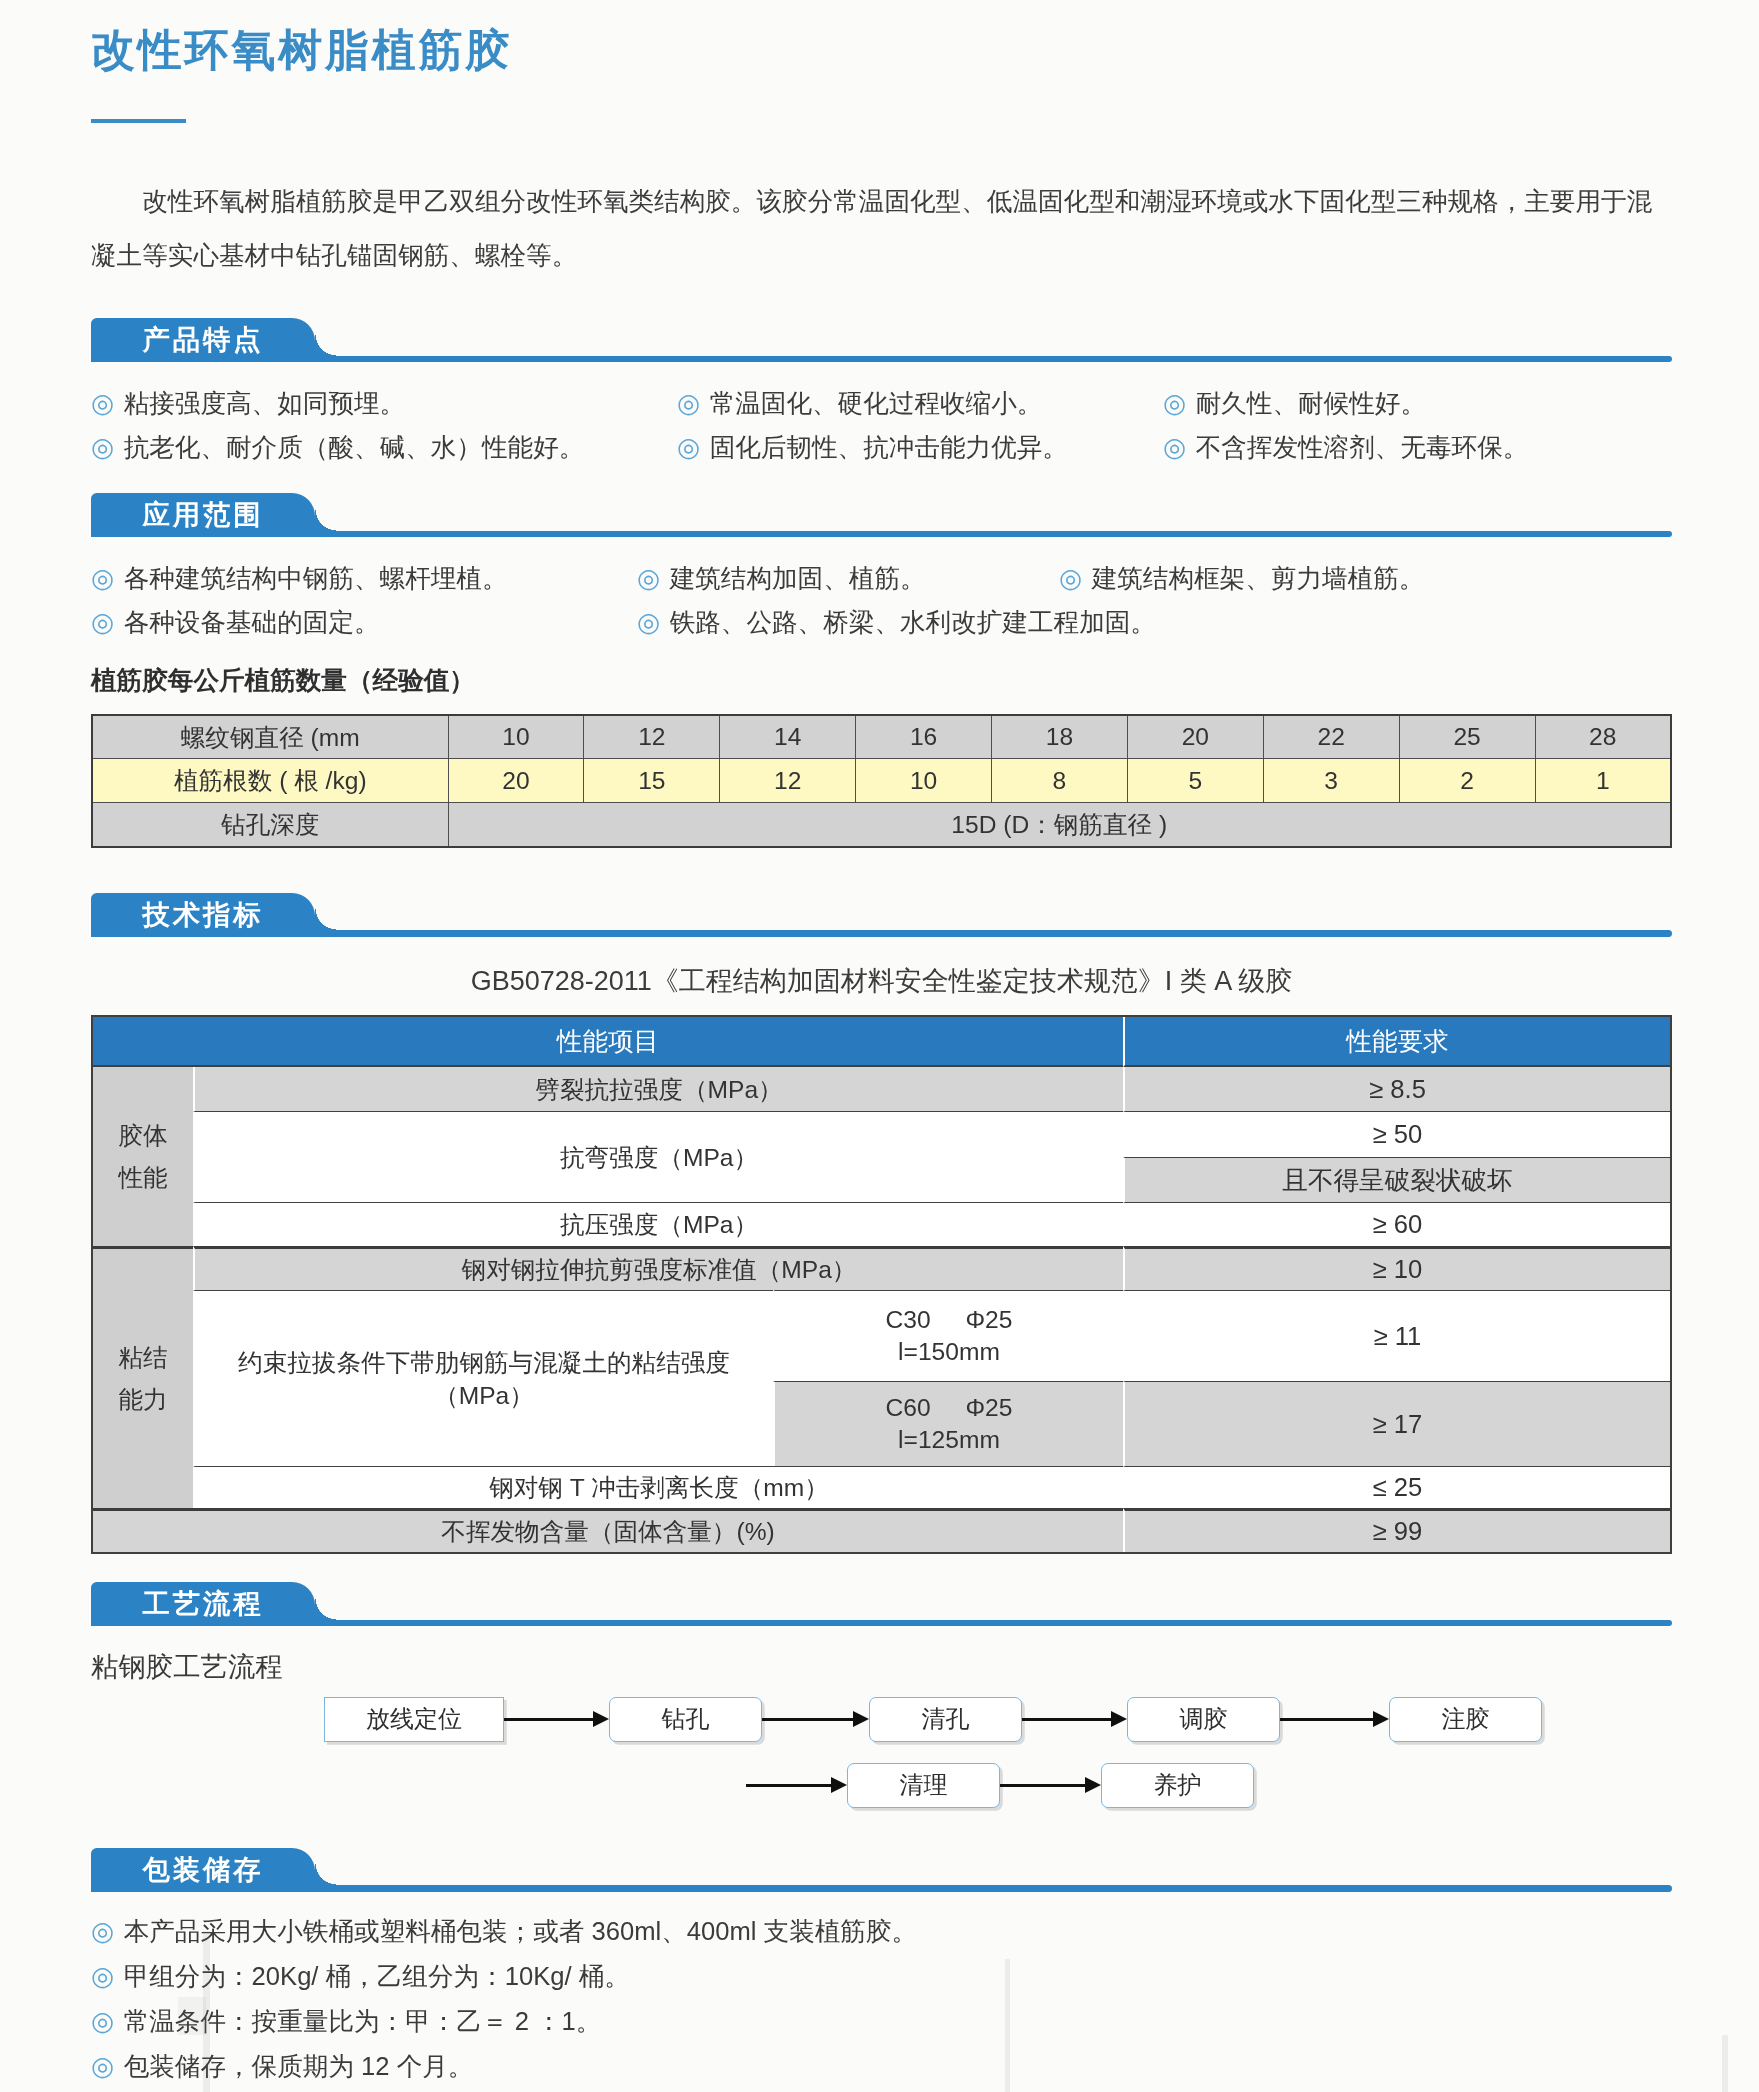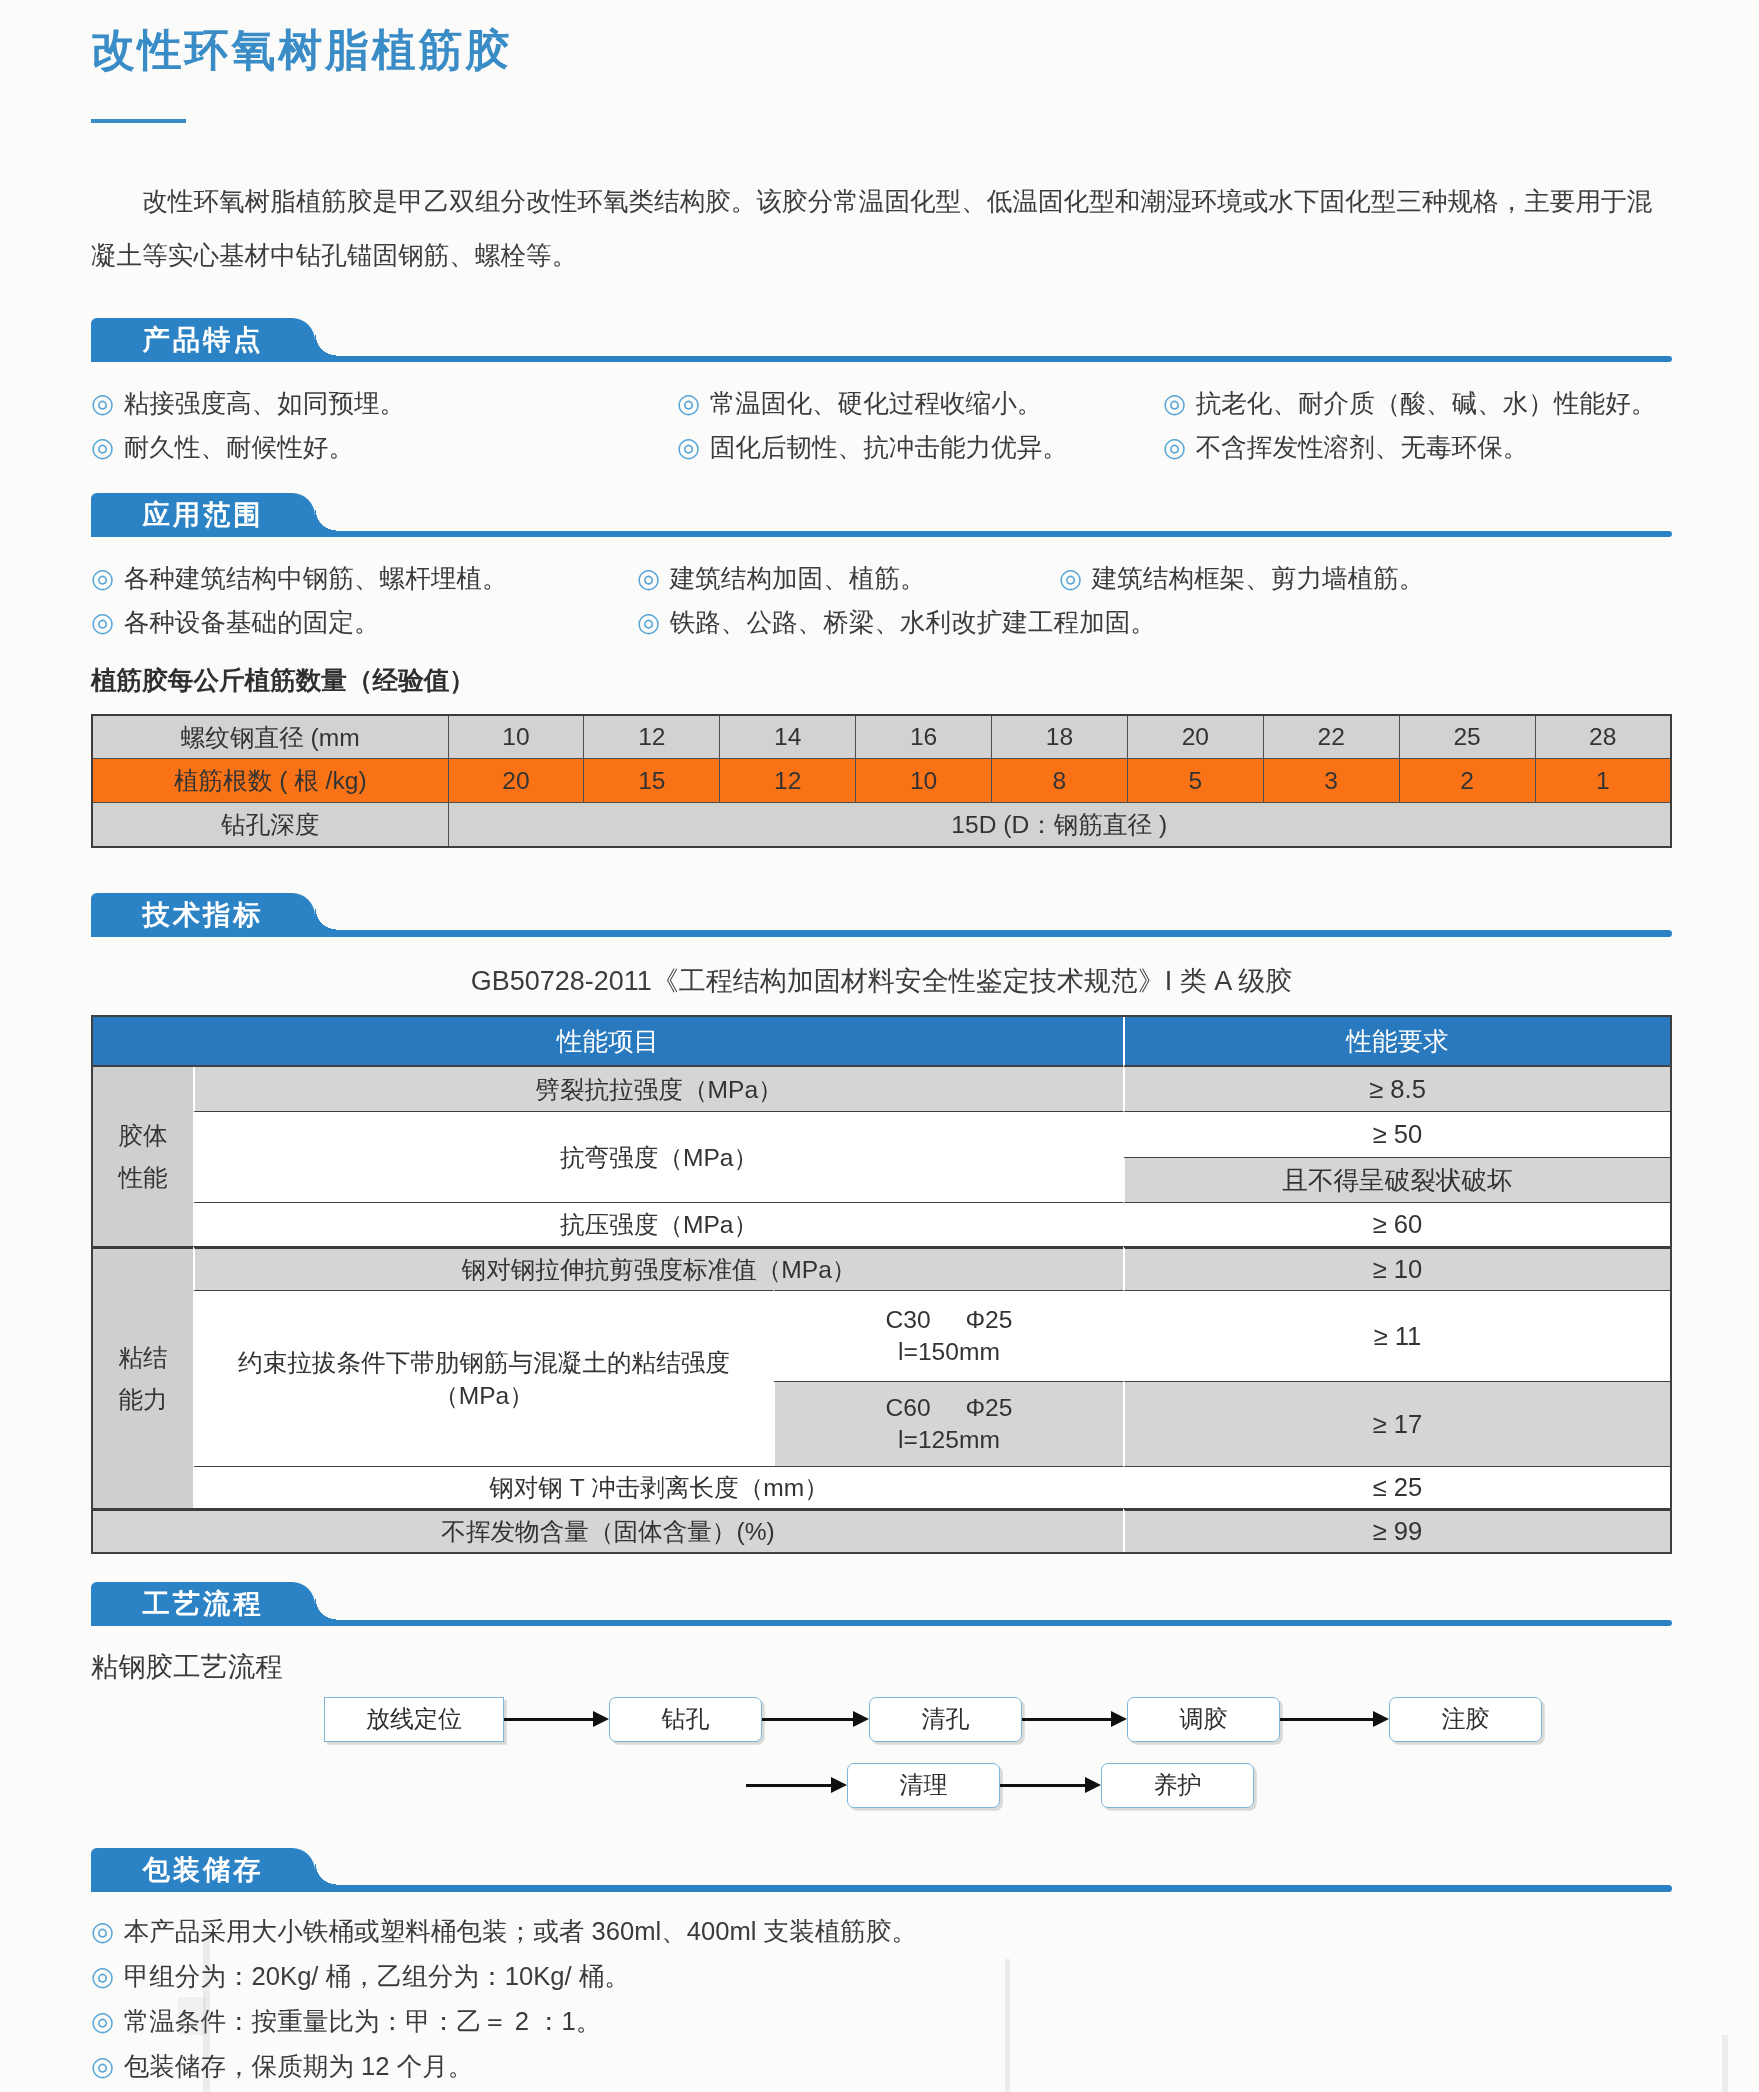--- a/index.html
+++ b/index.html
@@ -38,21 +38,21 @@
   .bullet .ring { color:#5aa7d8; font-size:26.5px; margin-right:9.5px; }
   .bullets1 { margin-top:23px; }
   .bullets1 .bullet { margin-bottom:13.2px; }
 
   
   .tbl-title { margin-top:24.6px; font-size:25.6px; font-weight:bold; color:#2f2f2f; }
   table.dosage { margin-top:16px; width:1581px; border-collapse:collapse; table-layout:fixed;
     border:2.8px solid #3c3c3c; font-size:24.6px; }
   table.dosage td { border:1.4px solid #4e4e4e; text-align:center; height:44px; color:#333; }
   table.dosage tr.gray td { background:#d2d2d2; }
-  table.dosage tr.white td { background:#f97316; }
+  table.dosage tr.white td { background:#fef9c3; }
 
   
   .tech-caption { margin-top:26.5px; text-align:center; font-size:27px; color:#3c3c3c; }
   .tbl2-frame { margin-top:16px; width:1581px; border:2.8px solid #3f3f3f; }
   table.tech { width:100%; border-collapse:separate; border-spacing:0; table-layout:fixed; font-size:24.6px; }
   table.tech th {
     background:#2879bd; color:#fff; font-size:25.6px; font-weight:normal;
     height:50px; text-align:center; border-bottom:2.8px solid #414141;
   }
   table.tech td { text-align:center; vertical-align:middle; color:#333; padding:1.9px 7.6px; }
@@ -104,22 +104,22 @@
   <div class="title-dash"></div>
   <p class="intro">改性环氧树脂植筋胶是甲乙双组分改性环氧类结构胶。该胶分常温固化型、低温固化型和潮湿环境或水下固化型三种规格，主要用于混凝土等实心基材中钻孔锚固钢筋、螺栓等。</p>
 
   <div class="sec mt-sec1">
     <div class="sec-bar"></div>
     <div class="sec-tab">产品特点</div>
   </div>
   <div class="bullets3 grid-feat">
     <div class="bullet"><span class="ring">◎</span><span>粘接强度高、如同预埋。</span></div>
     <div class="bullet"><span class="ring">◎</span><span>常温固化、硬化过程收缩小。</span></div>
+    <div class="bullet"><span class="ring">◎</span><span>耐久性、耐候性好。</span></div>
     <div class="bullet"><span class="ring">◎</span><span>抗老化、耐介质（酸、碱、水）性能好。</span></div>
-    <div class="bullet"><span class="ring">◎</span><span>耐久性、耐候性好。</span></div>
     <div class="bullet"><span class="ring">◎</span><span>固化后韧性、抗冲击能力优异。</span></div>
     <div class="bullet"><span class="ring">◎</span><span>不含挥发性溶剂、无毒环保。</span></div>
   </div>
 
   <div class="sec mt-sec2">
     <div class="sec-bar"></div>
     <div class="sec-tab">应用范围</div>
   </div>
   <div class="bullets3 grid-app">
     <div class="bullet"><span class="ring">◎</span><span>各种建筑结构中钢筋、螺杆埋植。</span></div>

